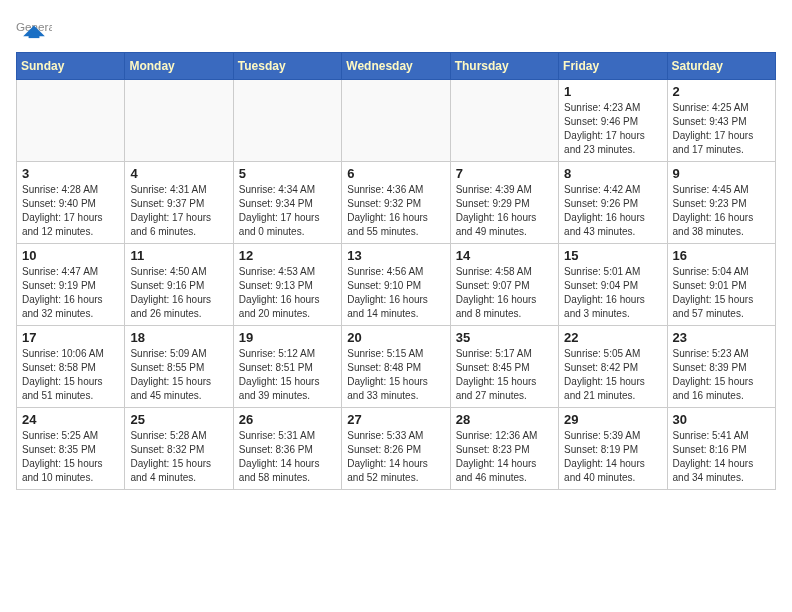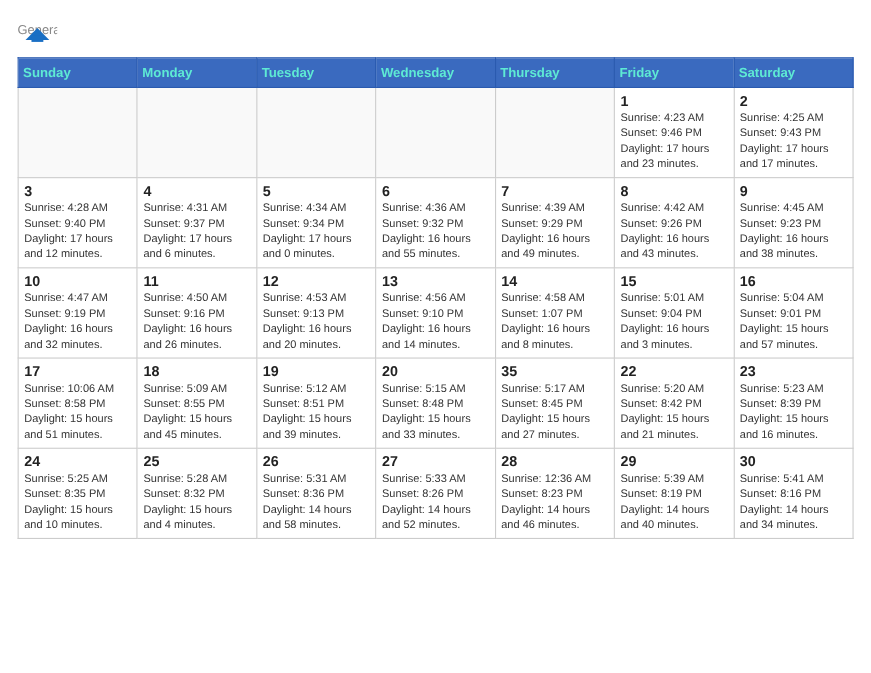--- a/index.html
+++ b/index.html
@@ -37,21 +37,21 @@
       font-size: 14px;
       color: #444;
     }
     table {
       width: 100%;
       border-collapse: collapse;
       table-layout: fixed;
     }
     thead th {
       background-color: #3a6abf;
-      color: #5eead4;
+      color: #fef9c3;
       font-size: 12px;
       font-weight: bold;
       padding: 6px 4px;
       text-align: left;
       border: 1px solid #2a5aaf;
     }
     tbody td {
       border: 1px solid #ccc;
       vertical-align: top;
       padding: 4px 5px;
@@ -209,21 +209,21 @@
         <td>
           <span class="day-number">13</span>
           <div class="day-info">Sunrise: 4:56 AM
 Sunset: 9:10 PM
 Daylight: 16 hours
 and 14 minutes.</div>
         </td>
         <td>
           <span class="day-number">14</span>
           <div class="day-info">Sunrise: 4:58 AM
-Sunset: 1:07 PM
+Sunset: 9:07 PM
 Daylight: 16 hours
 and 8 minutes.</div>
         </td>
         <td>
           <span class="day-number">15</span>
           <div class="day-info">Sunrise: 5:01 AM
 Sunset: 9:04 PM
 Daylight: 16 hours
 and 3 minutes.</div>
         </td>
@@ -266,21 +266,21 @@
         </td>
         <td>
           <span class="day-number">35</span>
           <div class="day-info">Sunrise: 5:17 AM
 Sunset: 8:45 PM
 Daylight: 15 hours
 and 27 minutes.</div>
         </td>
         <td>
           <span class="day-number">22</span>
-          <div class="day-info">Sunrise: 5:20 AM
+          <div class="day-info">Sunrise: 5:05 AM
 Sunset: 8:42 PM
 Daylight: 15 hours
 and 21 minutes.</div>
         </td>
         <td>
           <span class="day-number">23</span>
           <div class="day-info">Sunrise: 5:23 AM
 Sunset: 8:39 PM
 Daylight: 15 hours
 and 16 minutes.</div>

